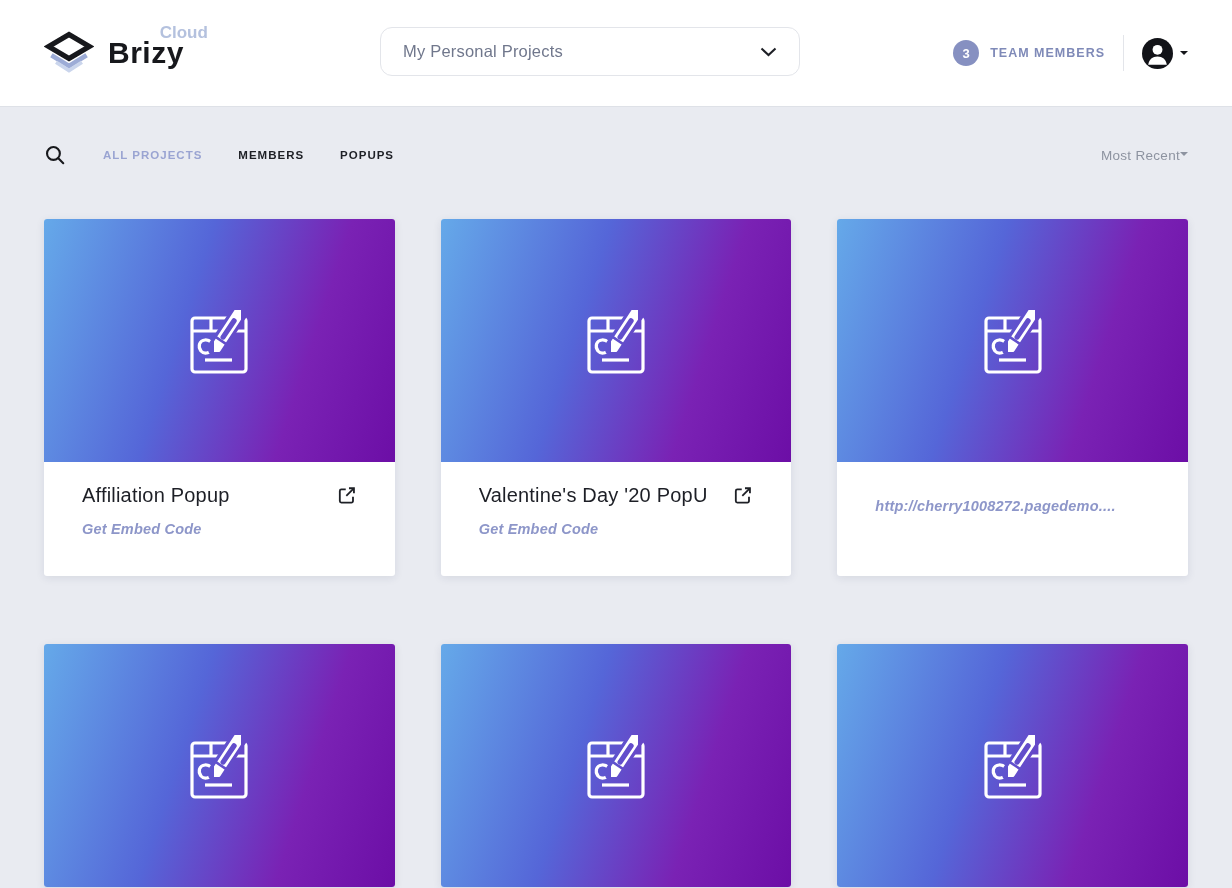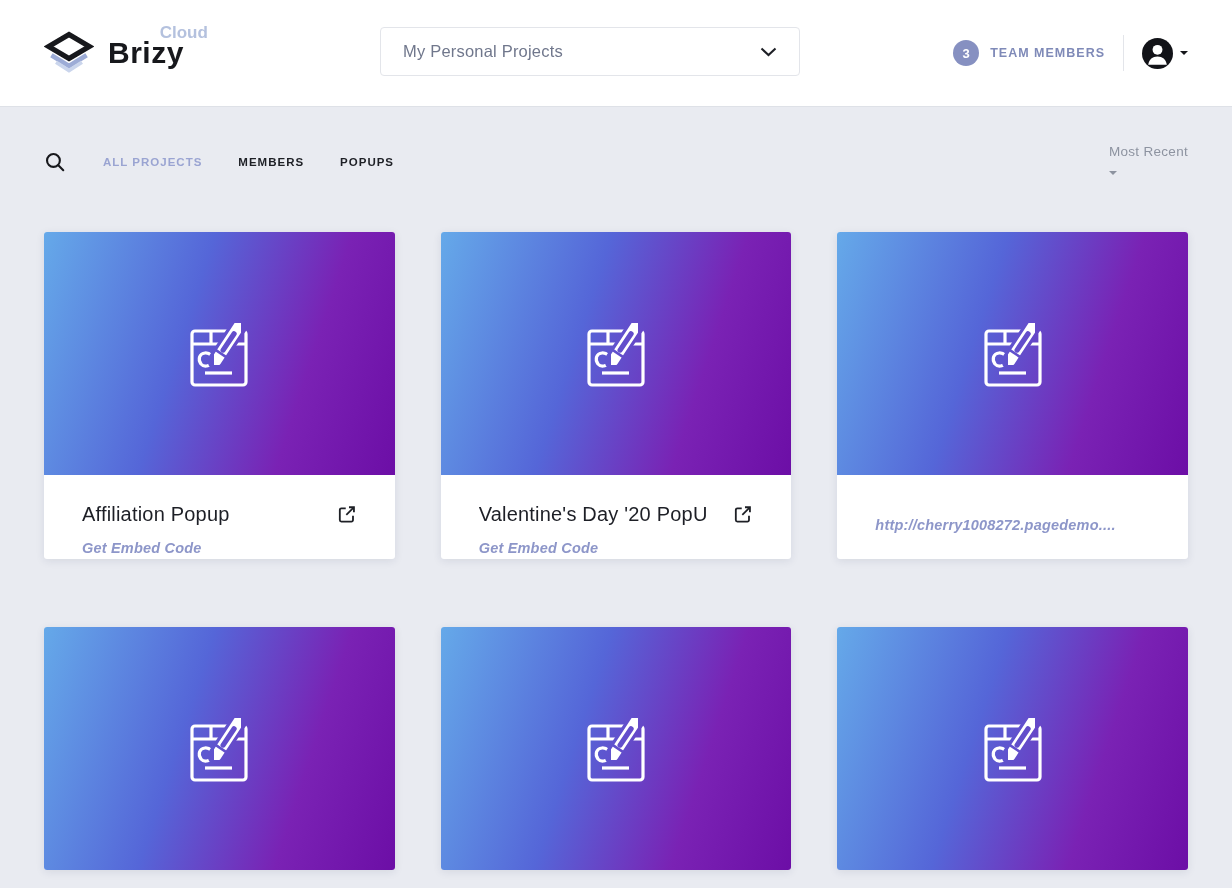--- a/index.html
+++ b/index.html
@@ -16,50 +16,50 @@
   
   .header{height:106px;background:var(--header-bg);display:flex;align-items:center;
           padding:4px 44px;position:relative;box-shadow:0 1px 0 rgba(20,30,60,.05);}
   .logo{display:flex;align-items:center;gap:14px;cursor:pointer;}
   .logo-mark{display:block;}
   .brand-wrap{position:relative;display:inline-block;}
   .brand{font-size:30px;font-weight:700;color:#17181c;letter-spacing:.5px;}
   .cloud{position:absolute;top:-13px;right:-24px;font-size:17px;color:var(--cloud-label);font-weight:700;}
 
   .workspace{position:absolute;left:380px;top:27px;width:420px;height:49px;background:#fff;
-             border:1px solid var(--border-light);border-radius:4px;display:flex;align-items:center;
+             border:1px solid var(--border-light);border-radius:12px;display:flex;align-items:center;
              justify-content:space-between;padding:0 22px;cursor:pointer;}
   .workspace-value{font-size:16.5px;color:var(--select-text);letter-spacing:.2px;}
 
   .header-right{margin-left:auto;display:flex;align-items:center;}
   .team{display:flex;align-items:center;gap:11px;cursor:pointer;}
   .badge{width:26px;height:26px;border-radius:50%;background:var(--badge-bg);color:#fff;
          font-size:13px;font-weight:700;display:flex;align-items:center;justify-content:center;}
   .team-label{font-size:12.5px;font-weight:700;letter-spacing:1px;color:var(--team-label);}
   .vdivider{width:1px;height:36px;background:var(--border-light);margin:0 18px;}
   .account{display:flex;align-items:center;gap:7px;cursor:pointer;}
   .caret{width:0;height:0;border:4.5px solid transparent;border-top-color:#15161a;margin-top:4px;}
 
   
   .toolbar{margin:38px 44px 53px;display:flex;align-items:center;}
   .search-btn{background:none;border:none;cursor:pointer;display:flex;align-items:center;padding:0;}
   .tabs{display:flex;gap:36px;margin-left:37px;}
   .tab{font-size:11.5px;font-weight:700;letter-spacing:1px;color:var(--tab-inactive);
        background:none;border:none;cursor:pointer;font-family:inherit;}
   .tab.active{color:var(--tab-active);}
-  .sort{margin-left:auto;display:flex;align-items:flex-start;gap:8px;cursor:pointer;flex-direction:column;}
+  .sort{margin-left:auto;display:flex;align-items:flex-start;cursor:pointer;}
   .sort-label{font-size:13.5px;color:var(--muted-gray);letter-spacing:.3px;}
   .sort-caret{width:0;height:0;border:4.5px solid transparent;border-top-color:var(--muted-gray);margin-top:4px;}
 
   
   .grid{padding:0 44px;display:grid;grid-template-columns:repeat(3,1fr);column-gap:46px;row-gap:68px;}
   .card{background:#fff;border-radius:3px;overflow:hidden;box-shadow:0 2px 8px rgba(40,50,90,.10);}
   .thumb{height:243px;display:flex;align-items:center;justify-content:center;cursor:pointer;
          background:linear-gradient(108deg,var(--thumb-g1) 0%,var(--thumb-g2) 40%,var(--thumb-g3) 72%,var(--thumb-g4) 100%);}
-  .info{padding:28px 38px 0 38px;height:84px;}
+  .info{padding:22px 38px 0 38px;height:114px;}
   .title-row{display:flex;align-items:center;justify-content:space-between;}
   .title{font-size:20px;font-weight:500;color:var(--text-dark);letter-spacing:.2px;
          white-space:nowrap;overflow:hidden;text-overflow:ellipsis;margin-right:12px;}
   .open-btn{background:none;border:none;cursor:pointer;padding:0;display:flex;flex:none;}
   .sub{display:inline-block;margin-top:14px;font-size:14.5px;font-style:italic;font-weight:600;
        color:var(--accent-periwinkle);text-decoration:none;cursor:pointer;letter-spacing:.2px;}
 </style>
 </head>
 <body>
 

